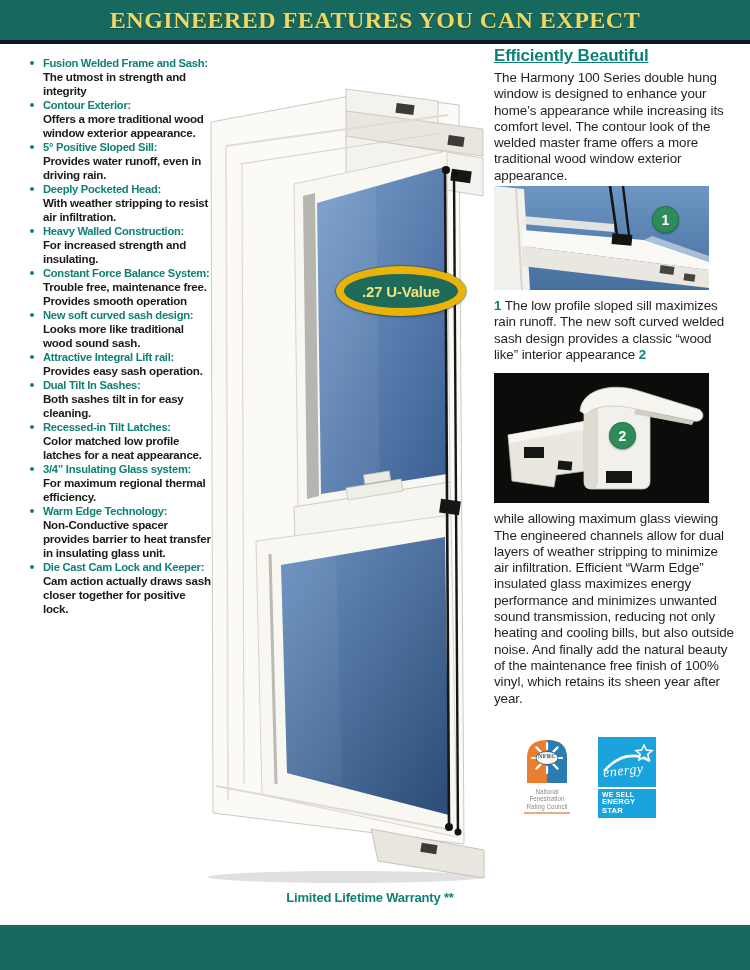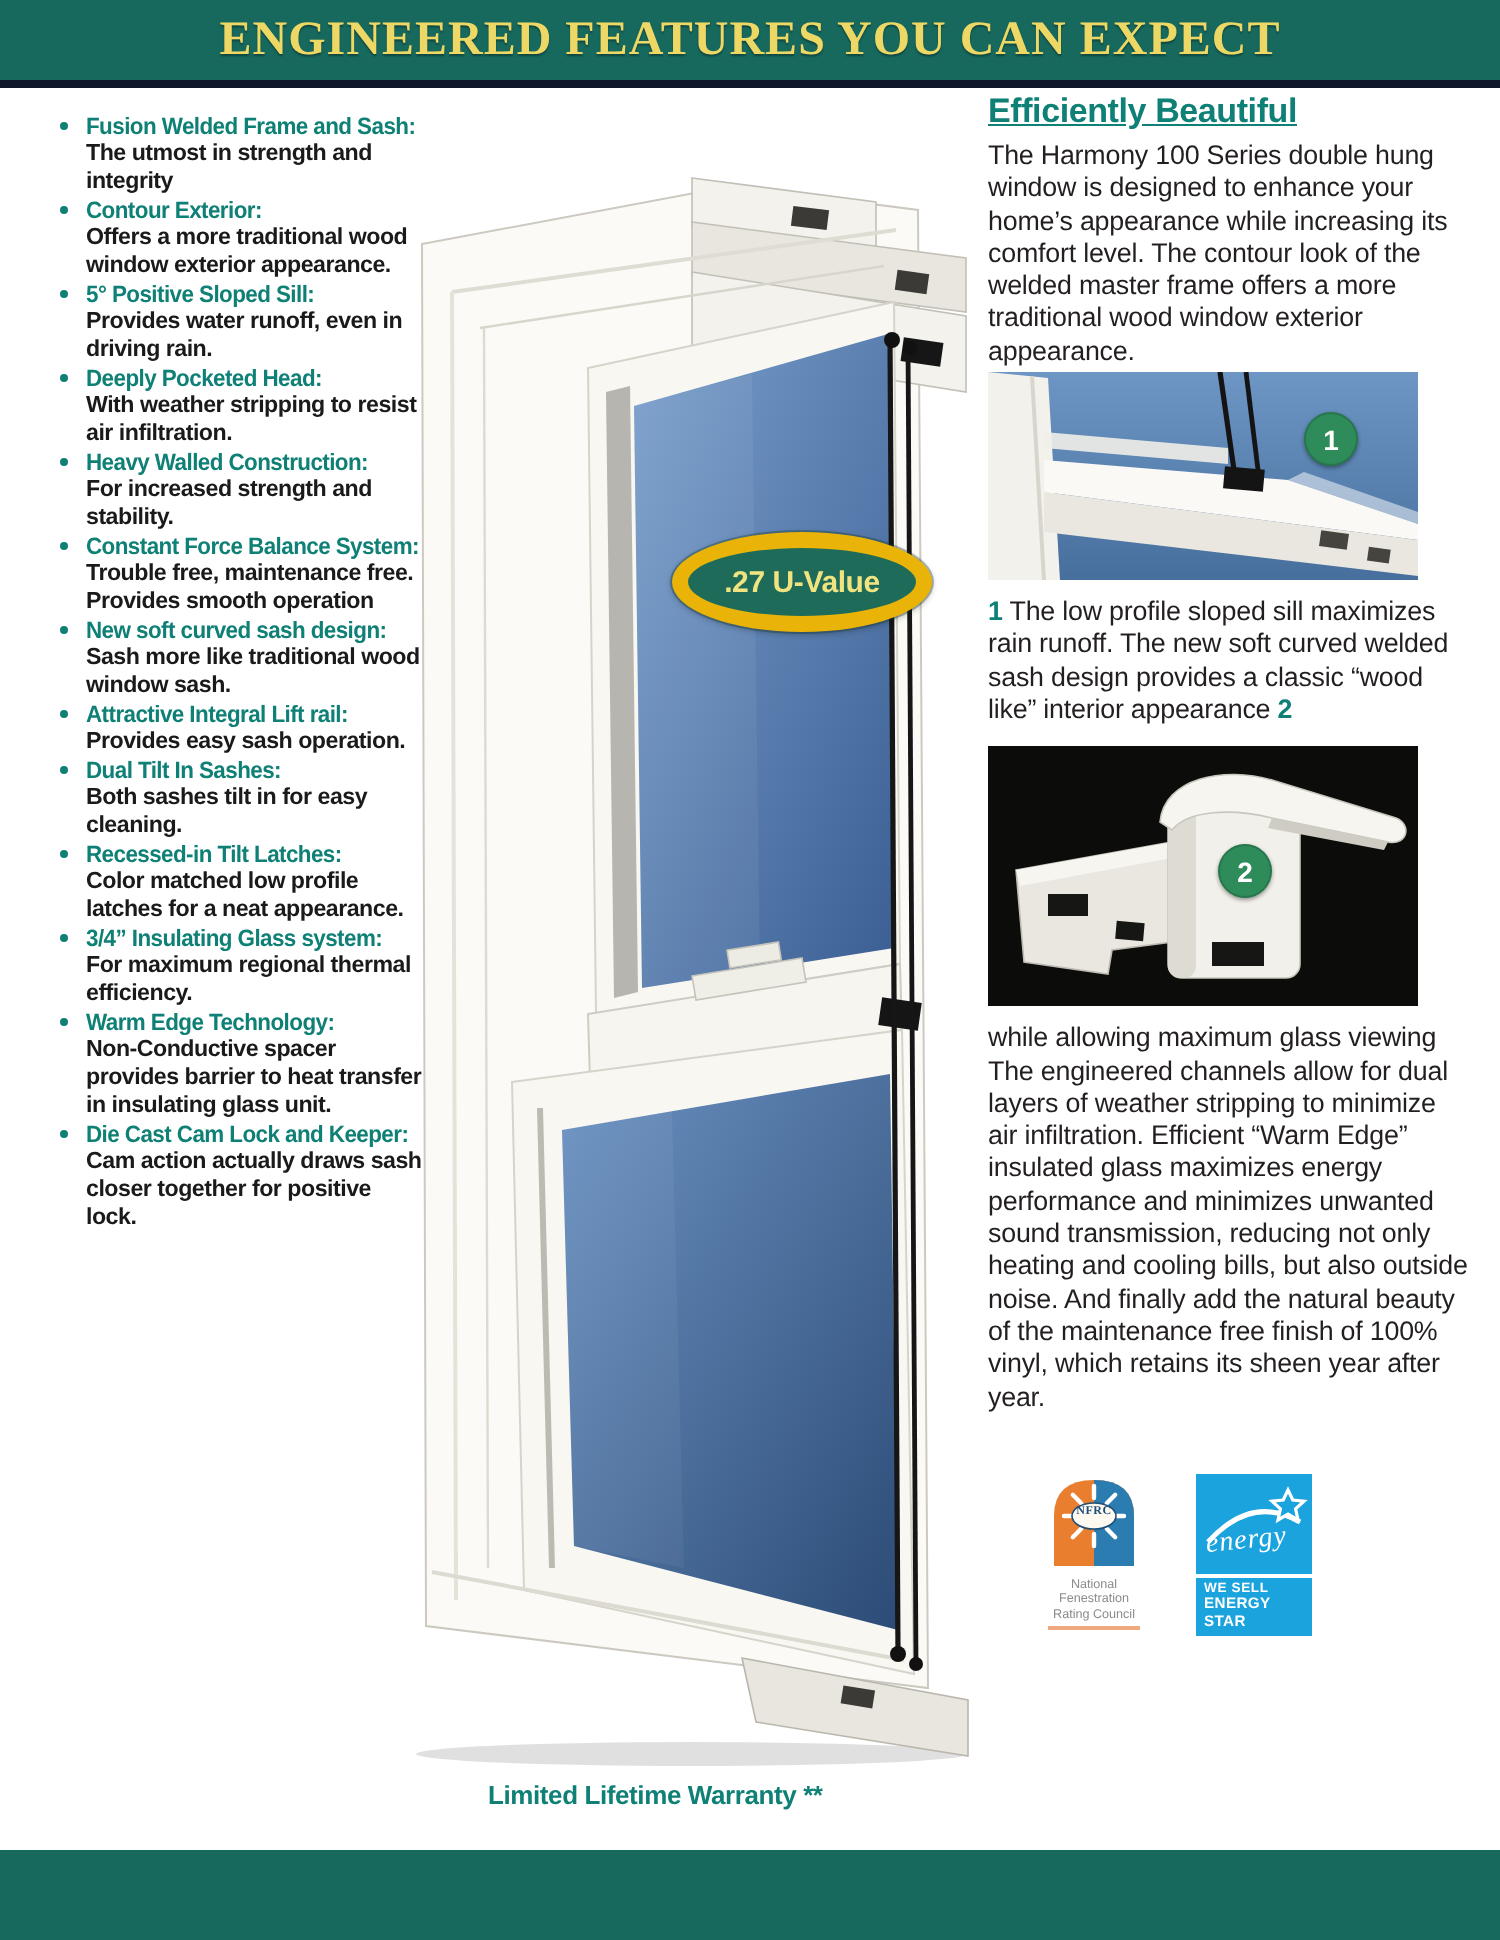--- a/index.html
+++ b/index.html
@@ -21,21 +21,21 @@
   .dot{position:absolute;left:2px;top:5px;width:4px;height:4px;border-radius:50%;background:#0F8076;}
   .ftitle{color:#0F8076;font-weight:700;font-size:11.8px;line-height:14px;white-space:nowrap;
     letter-spacing:-.3px;transform:scaleX(.95);transform-origin:left center;}
   .fdesc{color:#1A1A1A;font-weight:600;font-size:11.6px;line-height:14px;letter-spacing:-.25px;width:168px;}
   
   .window-wrap{position:absolute;left:196px;top:84px;width:290px;height:802px;}
   .uvalue-badge{position:absolute;left:336px;top:266px;width:114px;height:34px;background:#1E6B5A;
     border:8px solid #eab308;border-radius:50%;display:flex;align-items:center;justify-content:center;
     box-shadow:0 0 0 1px rgba(20,60,50,.35), 0 1px 3px rgba(0,0,0,.3);}
   .uvalue-badge span{color:#F0E380;font-weight:700;font-size:15px;letter-spacing:-.2px;}
-  .warranty{position:absolute;left:244px;top:890px;width:280px;text-align:left;color:#0F8076;
+  .warranty{position:absolute;left:230px;top:890px;width:280px;text-align:center;color:#0F8076;
     font-weight:700;font-size:13px;letter-spacing:-.2px;}
   
   .right-col{position:absolute;left:494px;top:46px;width:242px;}
   .right-col h2{margin:0 0 4px 0;color:#0F8076;font-size:17px;font-weight:700;letter-spacing:-.2px;text-decoration:underline;}
   .para{margin:0;color:#231F20;font-size:13.4px;line-height:16.3px;letter-spacing:-.1px;}
   .intro{margin-bottom:0;}
   .photo{position:relative;width:215px;border:0;margin:2px 0 8px 0;}
   .photo svg{display:block;}
   .num-badge{position:absolute;width:27px;height:27px;border-radius:50%;background:#2E8C5A;
     box-shadow:inset 0 0 0 1px rgba(0,0,0,.15), 0 1px 2px rgba(0,0,0,.4);
@@ -84,31 +84,31 @@
       <div class="fdesc">Provides water runoff, even in driving rain.</div>
     </li>
   <li class="feat">
       <span class="dot"></span>
       <div class="ftitle">Deeply Pocketed Head:</div>
       <div class="fdesc">With weather stripping to resist air infiltration.</div>
     </li>
   <li class="feat">
       <span class="dot"></span>
       <div class="ftitle">Heavy Walled Construction:</div>
-      <div class="fdesc">For increased strength and stability.</div>
+      <div class="fdesc">For increased strength and insulating.</div>
     </li>
   <li class="feat">
       <span class="dot"></span>
       <div class="ftitle">Constant Force Balance System:</div>
       <div class="fdesc">Trouble free, maintenance free. Provides smooth operation</div>
     </li>
   <li class="feat">
       <span class="dot"></span>
       <div class="ftitle">New soft curved sash design:</div>
-      <div class="fdesc">Sash more like traditional wood window sash.</div>
+      <div class="fdesc">Looks more like traditional wood sound sash.</div>
     </li>
   <li class="feat">
       <span class="dot"></span>
       <div class="ftitle">Attractive Integral Lift rail:</div>
       <div class="fdesc">Provides easy sash operation.</div>
     </li>
   <li class="feat">
       <span class="dot"></span>
       <div class="ftitle">Dual Tilt In Sashes:</div>
       <div class="fdesc">Both sashes tilt in for easy cleaning.</div>

